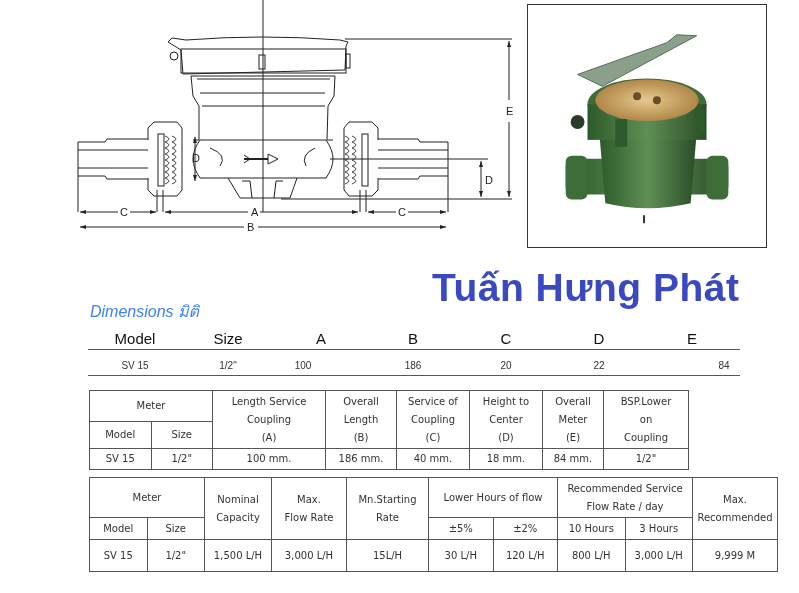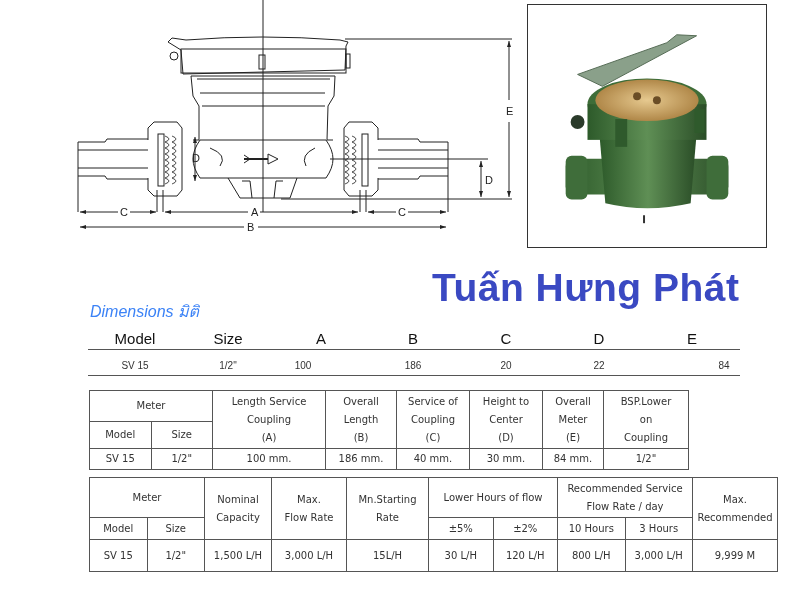--- a/index.html
+++ b/index.html
@@ -211,21 +211,21 @@
   <tr style="height:27px">
     <td style="width:56px">Model</td>
     <td style="width:56px">Size</td>
   </tr>
   <tr style="height:21px">
     <td>SV 15</td>
     <td>1/2"</td>
     <td>100 mm.</td>
     <td>186 mm.</td>
     <td>40 mm.</td>
-    <td>30 mm.</td>
+    <td>18 mm.</td>
     <td>84 mm.</td>
     <td>1/2"</td>
   </tr>
 </tbody>
   </table>
 
 <table id="t2" class="spec">
   <tbody>
       <tr style="height:40px">
     <td colspan="2" style="width:110px">Meter</td>

